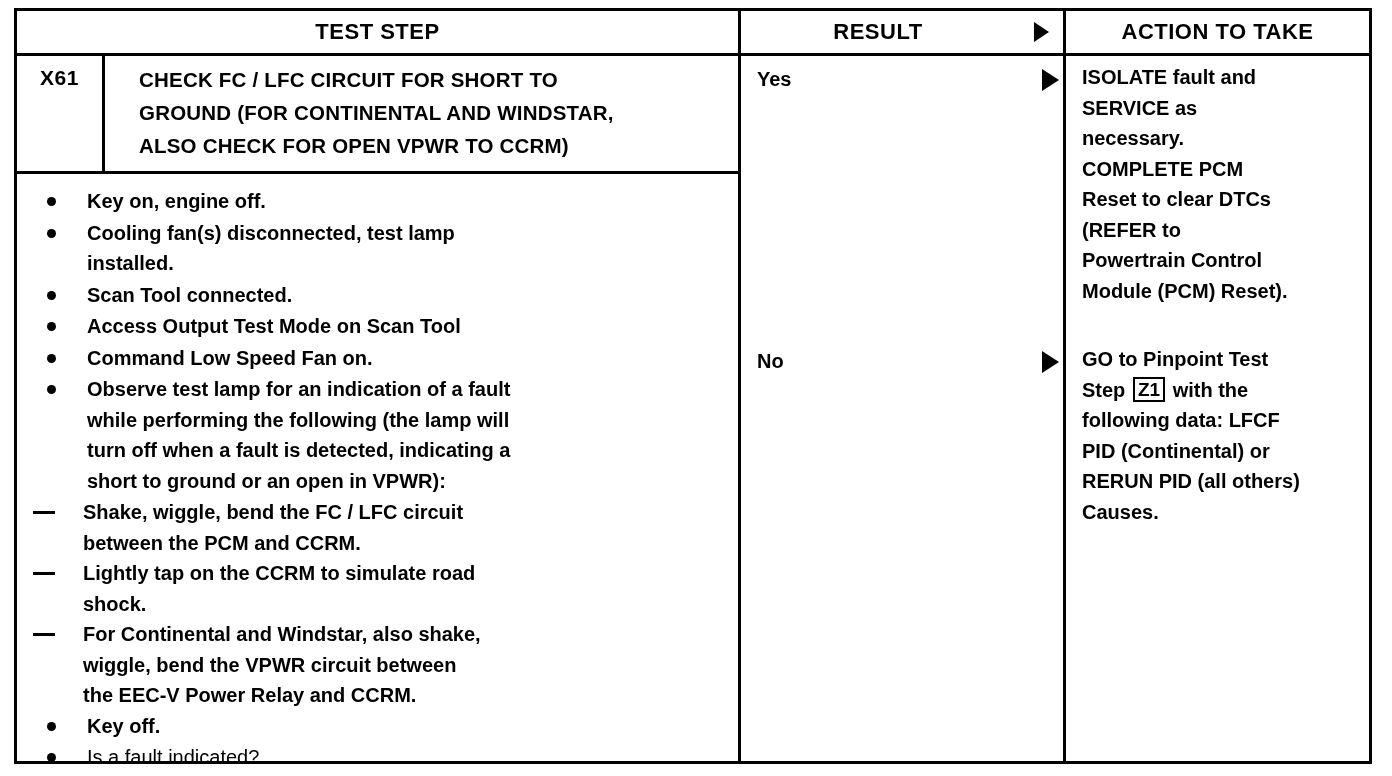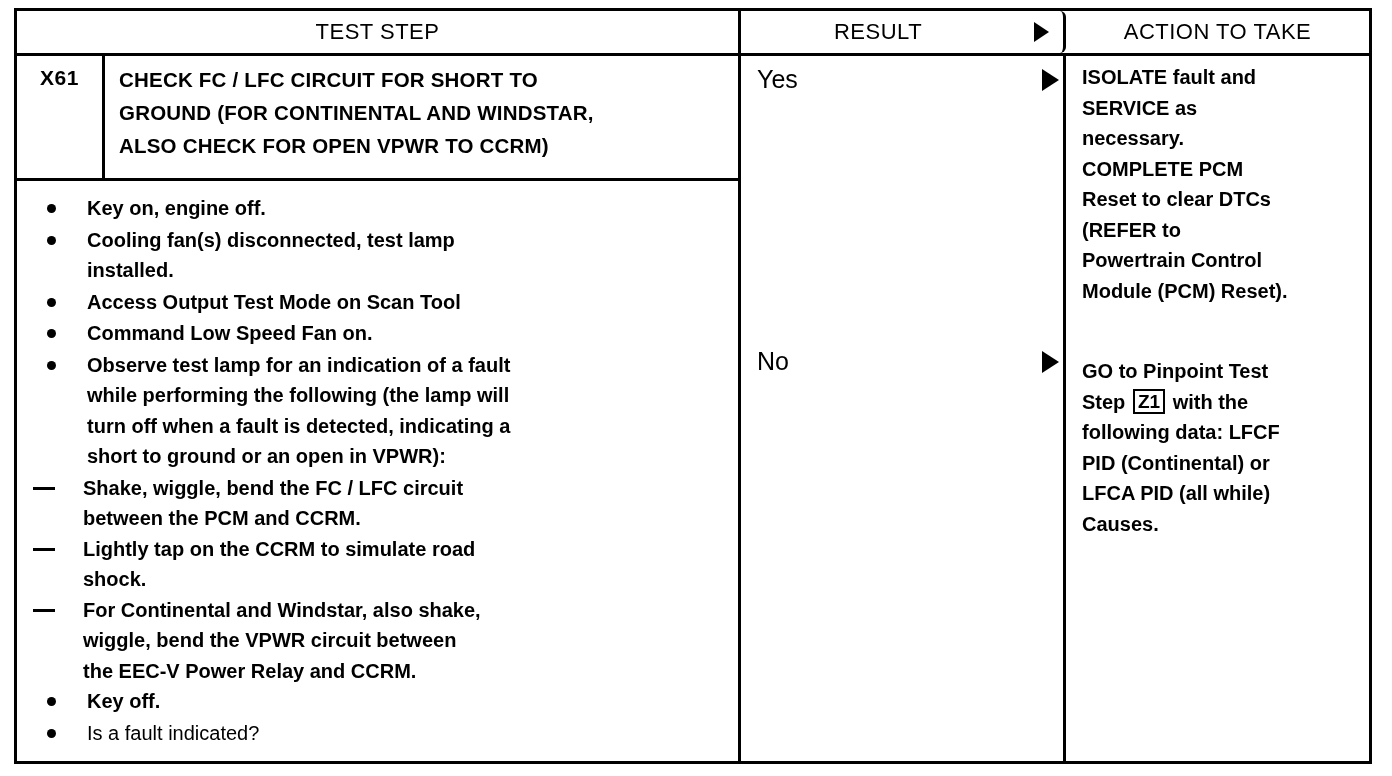--- a/index.html
+++ b/index.html
@@ -34,27 +34,27 @@
     display: flex;
     height: 42px;
     flex: 0 0 42px;
     border-bottom: 3px solid #000;
   }
   .th {
     display: flex;
     align-items: center;
     justify-content: center;
     position: relative;
-    font-weight: normal;
+    font-weight: bold;
     font-size: 22px;
     letter-spacing: 0.5px;
     box-sizing: border-box;
   }
   .th-teststep { width: 724px; border-right: 3px solid #000; }
-  .th-result   { width: 325px; border-right: 3px solid #000; border-radius: 6px; }
+  .th-result   { width: 325px; border-right: 3px solid #000; }
   .th-action   { flex: 1 1 auto; }
 
   .th-result .label { transform: translateX(-24px); }
 
   
   .tbody {
     display: flex;
     flex: 1 1 auto;
     min-height: 0;
   }
@@ -84,22 +84,23 @@
     justify-content: center;
     padding-top: 10px;
   }
   .step-id {
     font-weight: bold;
     font-size: 21px;
     letter-spacing: 0.5px;
   }
   .step-title-cell {
     flex: 1 1 auto;
-    padding: 7px 10px 16px 14px;
-    box-sizing: border-box;
+    padding: 7px 10px 9px 14px;
+    box-sizing: border-box;
+    margin-left: 20px;
   }
   .step-title-line {
     font-weight: bold;
     font-size: 20.5px;
     line-height: 33px;
     letter-spacing: 0.2px;
     white-space: nowrap;
   }
 
   .proc-cell {
@@ -160,22 +161,22 @@
     position: absolute;
     left: 0;
     width: 100%;
     display: flex;
     align-items: flex-start;
     justify-content: space-between;
     box-sizing: border-box;
     padding: 0 4px 0 16px;
   }
   .result-text {
-    font-size: 25px;
-    font-weight: 400;
+    font-size: 20px;
+    font-weight: 700;
     line-height: 26px;
   }
   .tri {
     width: 0;
     height: 0;
     border-style: solid;
     border-width: 11px 0 11px 17px;
     border-color: transparent transparent transparent #000;
     margin-top: 3px;
   }
@@ -256,20 +257,24 @@
               <span class="dot"></span>
               <span class="ln">Key on, engine off.</span>
             </li>
             <li class="bullet">
               <span class="dot"></span>
               <span class="ln">Cooling fan(s) disconnected, test lamp</span>
               <span class="ln">installed.</span>
             </li>
             <li class="bullet">
               <span class="dot"></span>
+              <span class="ln">Scan Tool connected.</span>
+            </li>
+            <li class="bullet">
+              <span class="dot"></span>
               <span class="ln">Access Output Test Mode on Scan Tool</span>
             </li>
             <li class="bullet">
               <span class="dot"></span>
               <span class="ln">Command Low Speed Fan on.</span>
             </li>
             <li class="bullet">
               <span class="dot"></span>
               <span class="ln">Observe test lamp for an indication of a fault</span>
               <span class="ln">while performing the following (the lamp will</span>
@@ -325,25 +330,25 @@
           <div class="action-line">ISOLATE fault and</div>
           <div class="action-line">SERVICE as</div>
           <div class="action-line">necessary.</div>
           <div class="action-line">COMPLETE PCM</div>
           <div class="action-line">Reset to clear DTCs</div>
           <div class="action-line">(REFER to</div>
           <div class="action-line">Powertrain Control</div>
           <div class="action-line">Module (PCM) Reset).</div>
         </div>
 
-      <div class="action-block" id="action-no" style="top:300px;">
+      <div class="action-block" id="action-no" style="top:288px;">
           <div class="action-line">GO to Pinpoint Test</div>
           <div class="action-line"><span>Step </span><span class="boxref">Z1</span><span> with the</span></div>
           <div class="action-line">following data: LFCF</div>
           <div class="action-line">PID (Continental) or</div>
-          <div class="action-line">LFCA PID (all while)</div>
+          <div class="action-line">RERUN PID (all others)</div>
           <div class="action-line">Causes.</div>
         </div>
 
     </div>
 
   </div>
 </div>
 
 </body></html>

